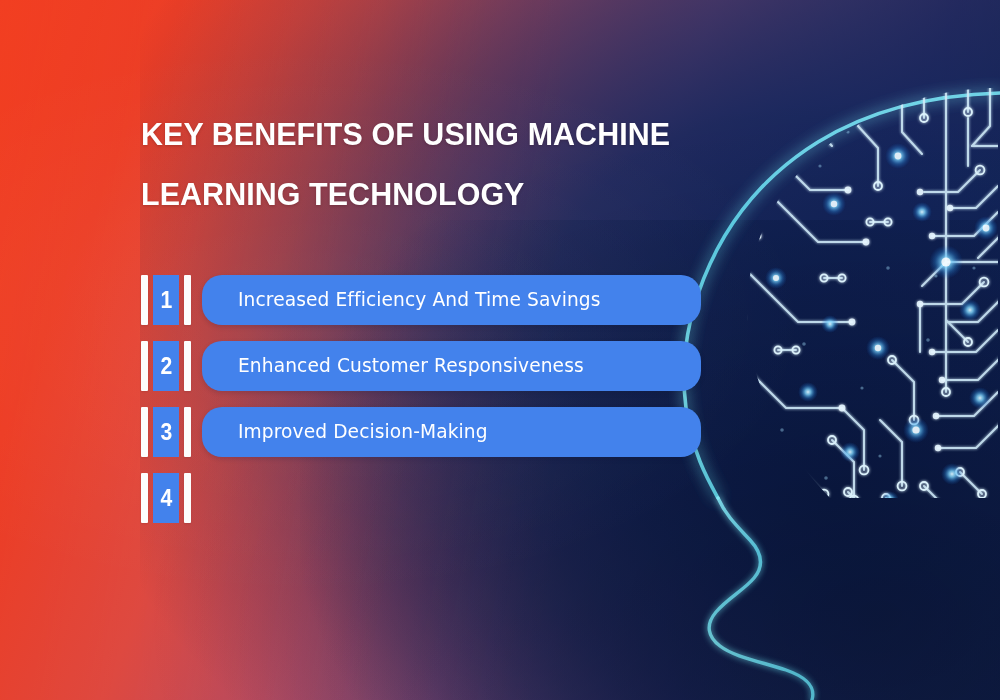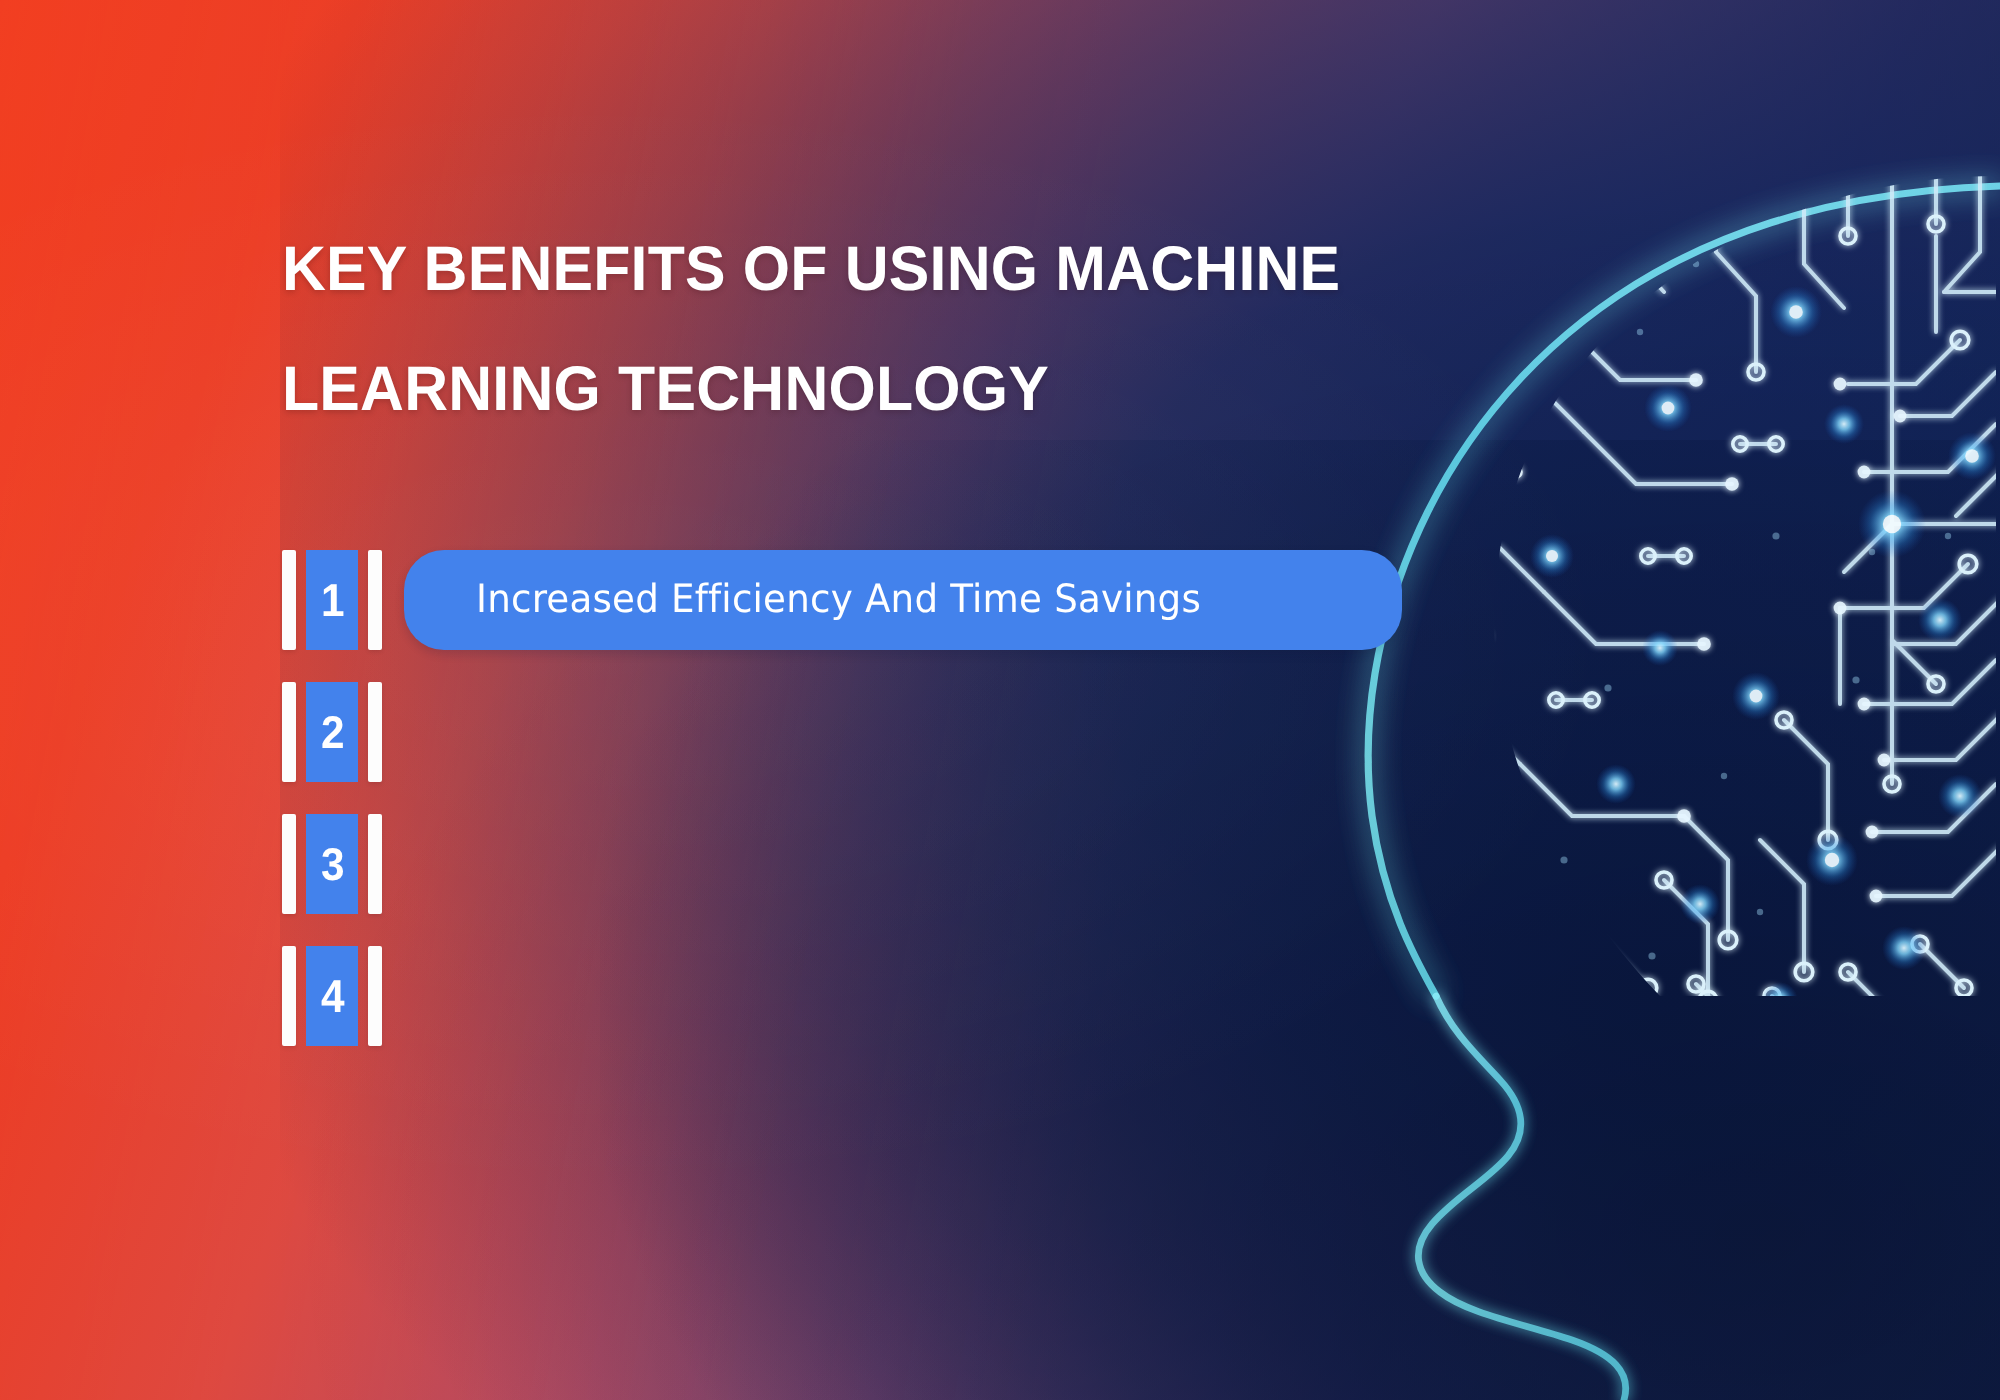--- a/index.html
+++ b/index.html
@@ -412,28 +412,34 @@
           <span>Increased Efficiency And Time Savings</span>
         </div>
       </div>
 
       <div class="row">
         <div class="tick"></div>
         <div class="numbox">
           <span>2</span>
         </div>
         <div class="tick2"></div>
+        <div class="pill">
+          <span>Enhanced Customer Responsiveness</span>
+        </div>
       </div>
 
       <div class="row">
         <div class="tick"></div>
         <div class="numbox">
           <span>3</span>
         </div>
         <div class="tick2"></div>
+        <div class="pill">
+          <span>Improved Decision-Making</span>
+        </div>
       </div>
 
       <div class="row">
         <div class="tick"></div>
         <div class="numbox">
           <span>4</span>
         </div>
         <div class="tick2"></div>
       </div>
 

